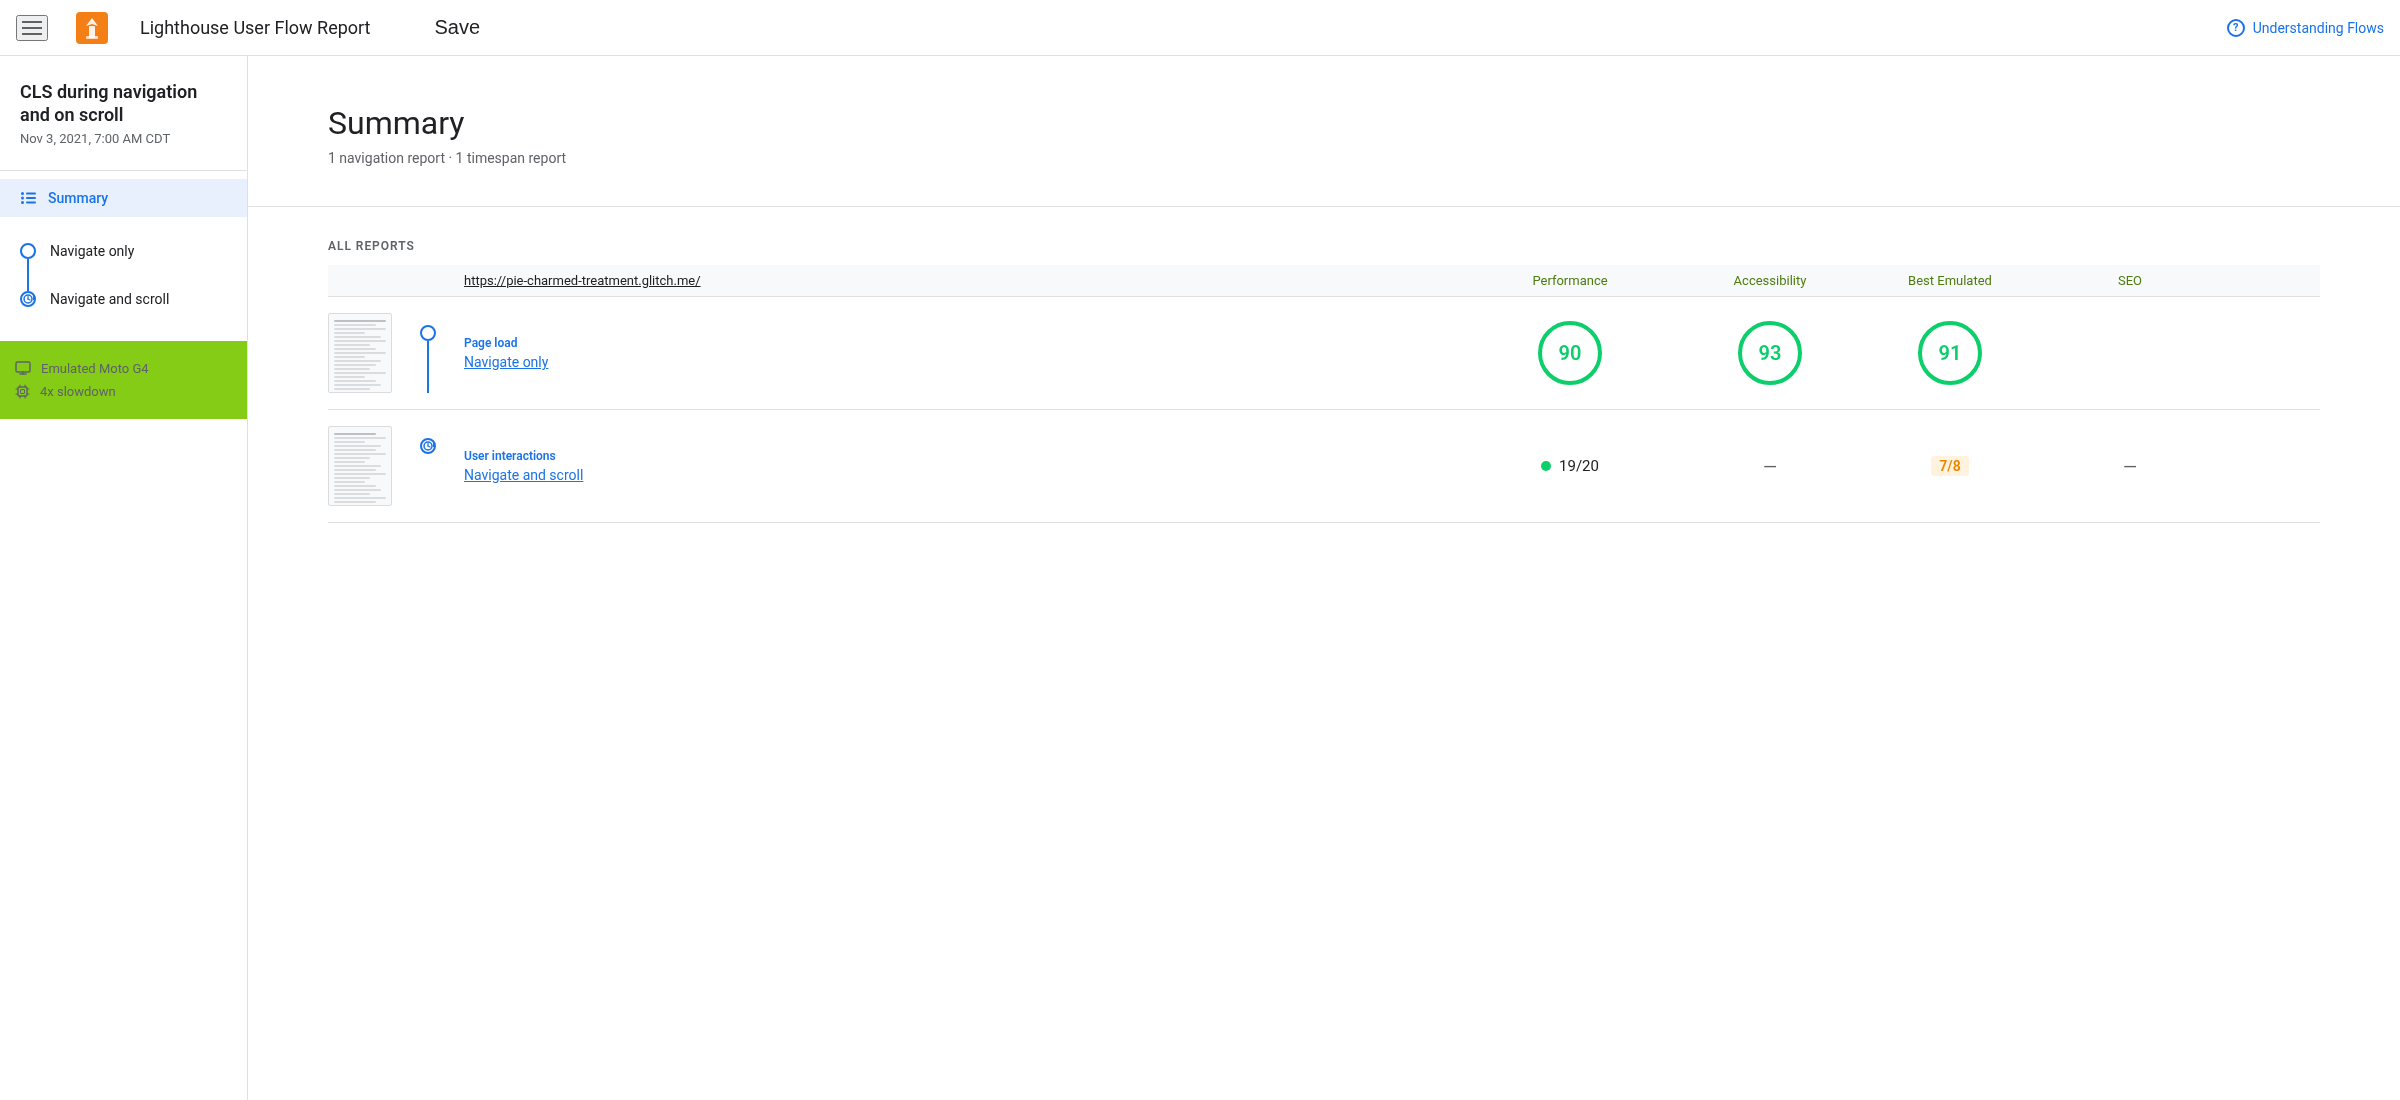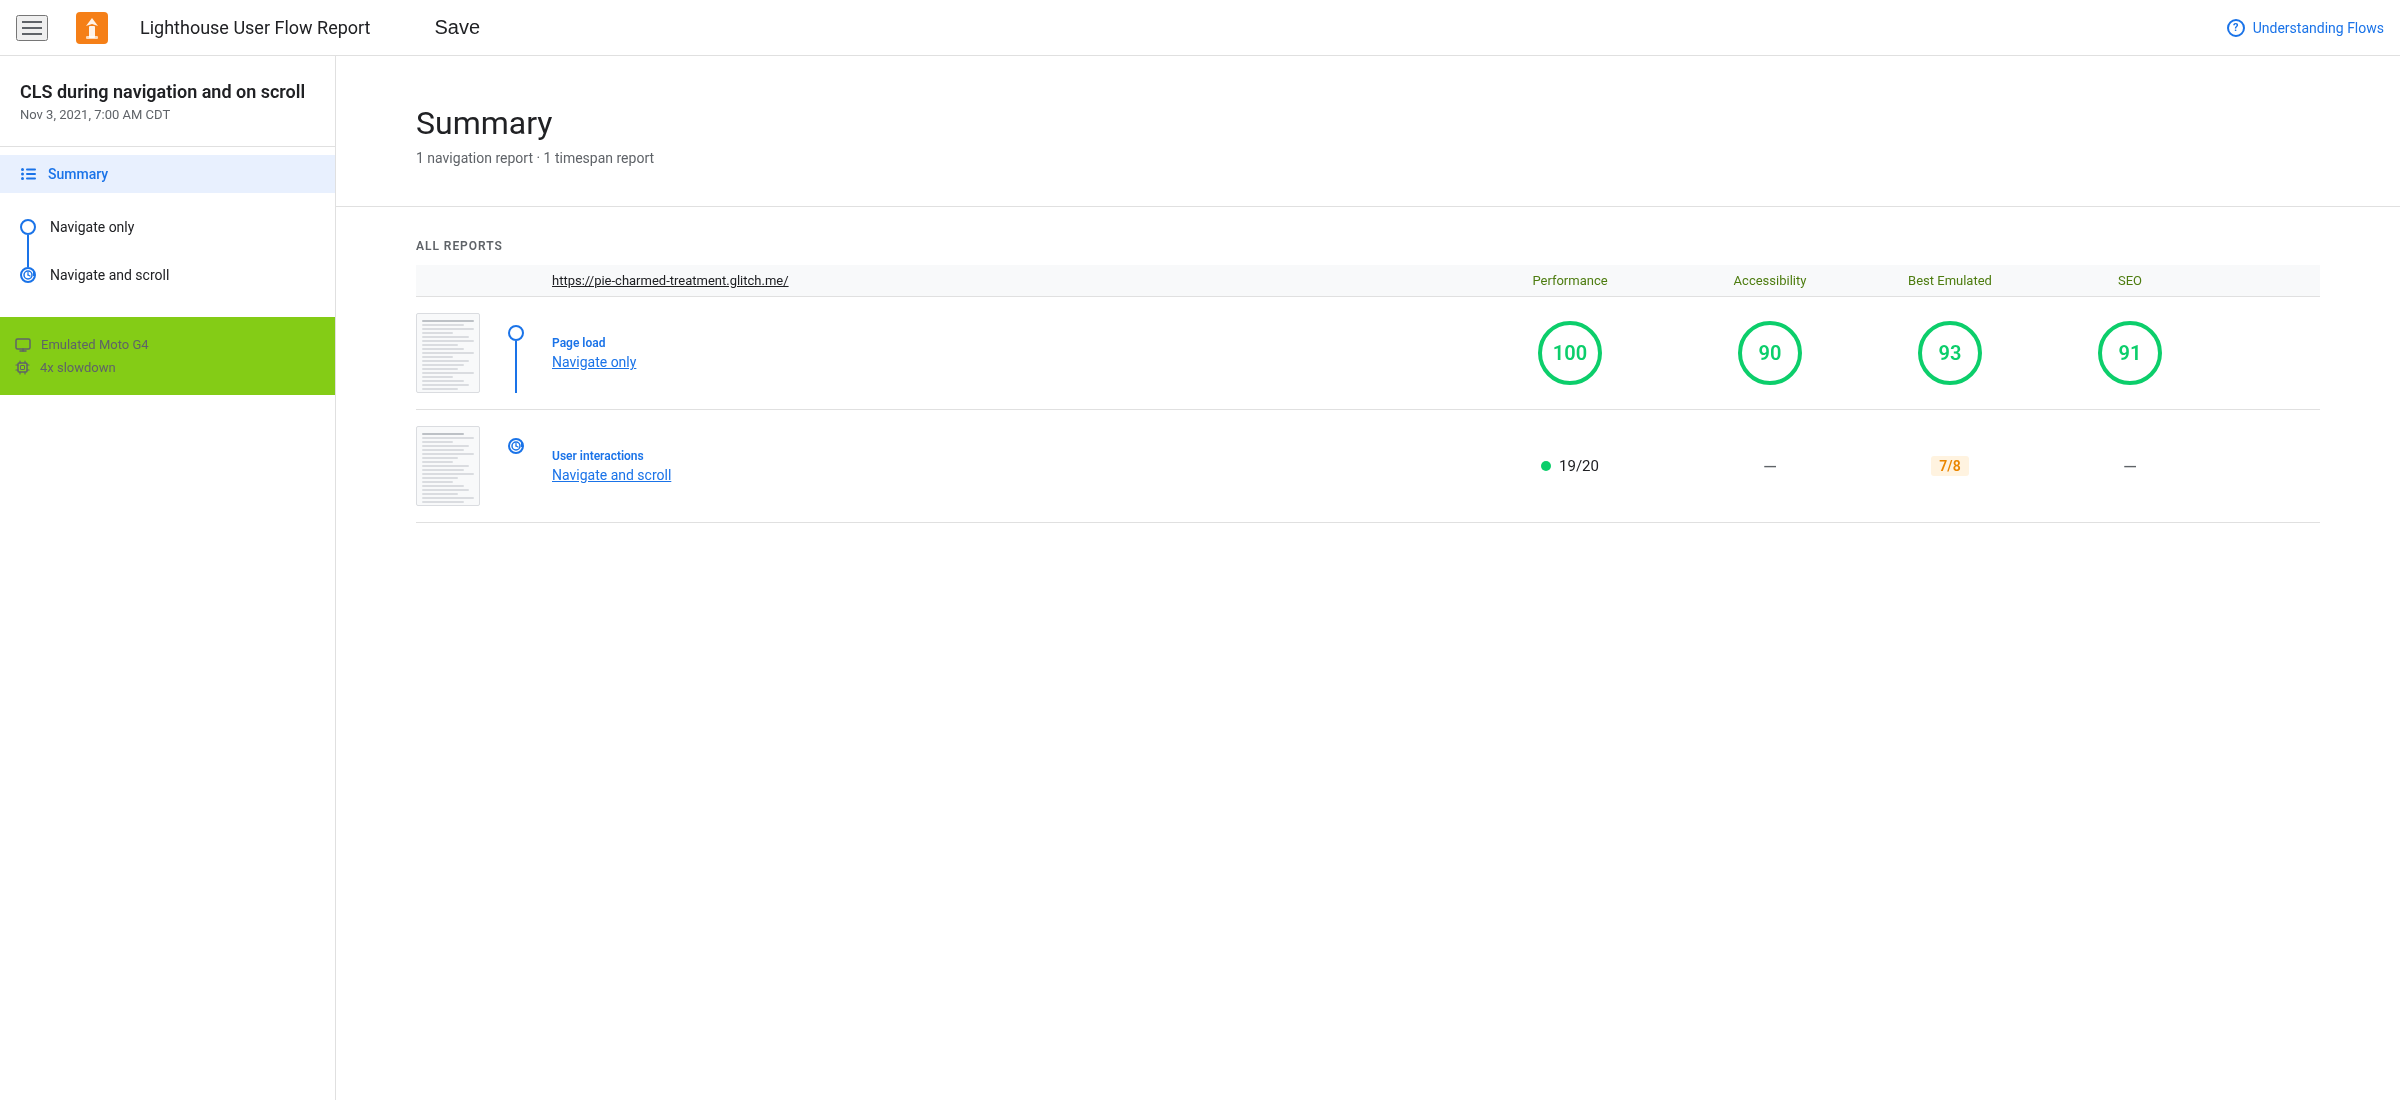--- a/index.html
+++ b/index.html
@@ -16,21 +16,21 @@
     .logo-icon { width: 32px; height: 32px; }
     .header-title { font-size: 18px; font-weight: 400; color: #202124; margin-left: 4px; }
     .save-btn { margin-left: 24px; font-size: 20px; color: #202124; background: none; border: none; cursor: pointer; padding: 8px 12px; }
     .header-right { margin-left: auto; display: flex; align-items: center; gap: 8px; color: #1a73e8; cursor: pointer; font-size: 14px; }
     .help-circle { width: 18px; height: 18px; border: 2px solid #1a73e8; border-radius: 50%; display: flex; align-items: center; justify-content: center; font-size: 11px; font-weight: bold; color: #1a73e8; flex-shrink: 0; }
 
     
     .layout { display: flex; flex: 1; overflow: hidden; }
 
     
-    .sidebar { width: 336px; flex-shrink: 0; border-right: 1px solid #e0e0e0; overflow-y: auto; padding: 24px 0; background: #fff; }
+    .sidebar { width: 248px; flex-shrink: 0; border-right: 1px solid #e0e0e0; overflow-y: auto; padding: 24px 0; background: #fff; }
     .sidebar-project-title { font-size: 18px; font-weight: 600; color: #202124; padding: 0 20px 4px; line-height: 1.3; }
     .sidebar-date { font-size: 13px; color: #5f6368; padding: 0 20px 20px; }
     .sidebar-divider { border: none; border-top: 1px solid #e0e0e0; margin: 4px 0 8px; }
     .sidebar-summary-item {
       display: flex; align-items: center; gap: 10px;
       padding: 10px 20px; cursor: pointer; background: #e8f0fe; color: #1a73e8; font-weight: 500;
     }
     .summary-icon { width: 18px; height: 18px; flex-shrink: 0; }
     .sidebar-nav-items { padding: 16px 0; }
     .nav-timeline { padding: 0 20px; }
@@ -231,23 +231,20 @@
           <div class="timeline-dot-outer"></div>
           <div class="timeline-line" style="height:100%; flex:1;"></div>
         </div>
 
         <div class="report-info">
           <div class="report-type">Page load</div>
           <a class="report-name" href="#">Navigate only</a>
         </div>
 
         <div style="display:flex; align-items:center; justify-content:center;">
-          <div class="score-circle green">100</div>
-        </div>
-        <div style="display:flex; align-items:center; justify-content:center;">
           <div class="score-circle green">90</div>
         </div>
         <div style="display:flex; align-items:center; justify-content:center;">
           <div class="score-circle green">93</div>
         </div>
         <div style="display:flex; align-items:center; justify-content:center;">
           <div class="score-circle green">91</div>
         </div>
         <div></div>
       </div>

